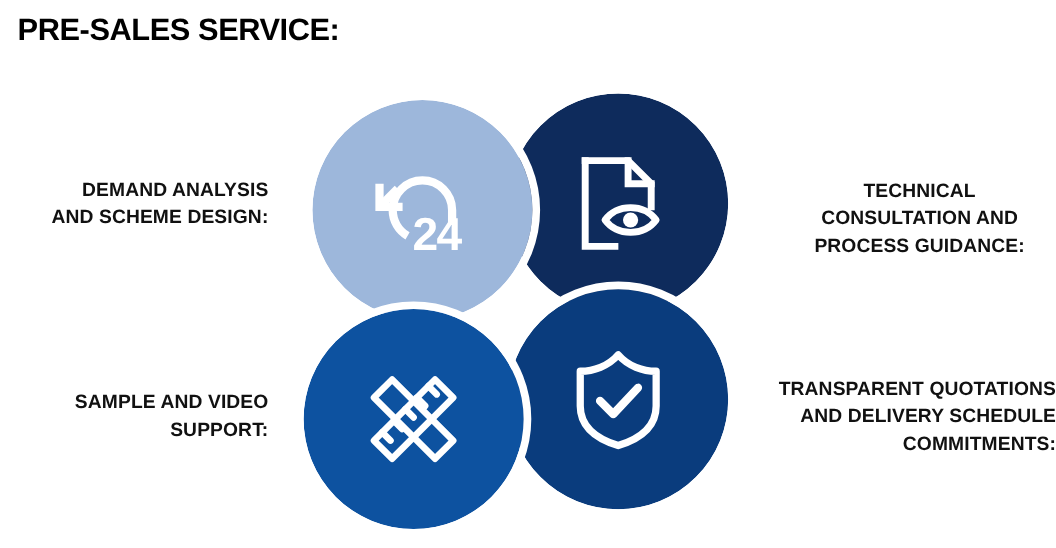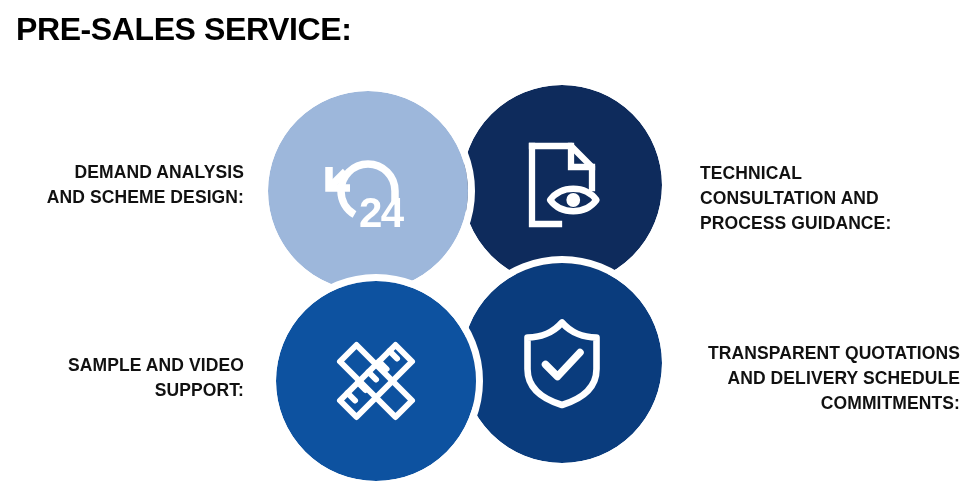--- a/index.html
+++ b/index.html
@@ -14,21 +14,21 @@
     overflow: hidden;
     font-family: "Liberation Sans", sans-serif;
     -webkit-font-smoothing: antialiased;
   }
 
   
   #page-title {
     position: absolute;
     left: 16px;
     top: 12px;
-    font-size: 32px;
+    font-size: 28px;
     font-weight: 700;
     letter-spacing: -0.4px;
     color: #000000;
     line-height: 1.1;
     white-space: nowrap;
   }
 
   
   #circle-cluster {
     position: absolute;
@@ -56,21 +56,21 @@
     right: -7px;
     bottom: -7px;
     border-radius: 50%;
     border: 7px solid #ffffff;
     box-sizing: border-box;
     pointer-events: none;
   }
 
   
   #circle-top-right   { left: 194px; top: 0px;   z-index: 1; }
-  #circle-top-left    { left: 0px;   top: 6px;   z-index: 2; }
+  #circle-top-left    { left: 16px;   top: 6px;   z-index: 2; }
   #circle-bottom-right{ left: 194px; top: 178px; z-index: 3; }
   #circle-bottom-left { left: 8px;   top: 196px; z-index: 4; }
 
   .circle-icon {
     position: relative;
     z-index: 5;
     width: 96px;
     height: 96px;
     display: block;
   }
@@ -86,23 +86,23 @@
     line-height: 1.42;
     white-space: pre-line;
   }
   #label-demand-analysis {
     right: 716px;
     top: 160px;
     text-align: right;
     width: 260px;
   }
   #label-technical-consultation {
-    left: 700px;
+    left: 728px;
     top: 161px;
-    text-align: left;
+    text-align: center;
     width: 216px;
   }
   #label-sample-video {
     right: 716px;
     top: 353px;
     text-align: right;
     width: 260px;
   }
   #label-transparent-quotations {
     left: 668px;

